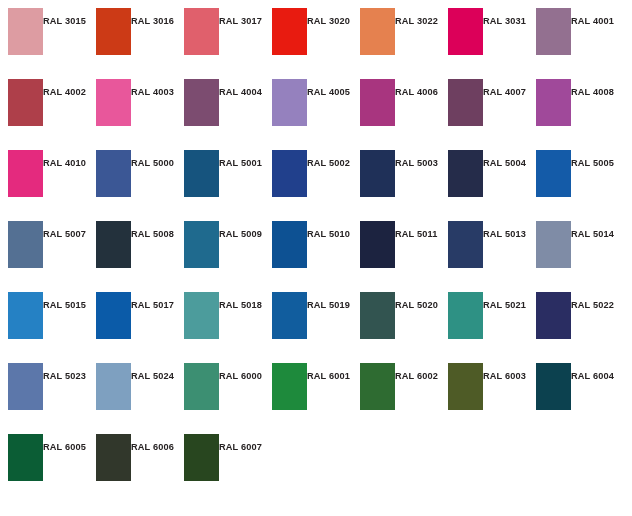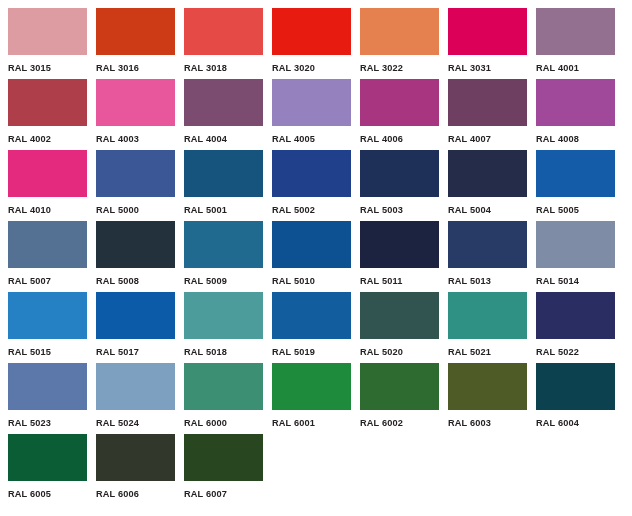--- a/index.html
+++ b/index.html
@@ -27,21 +27,21 @@
     grid-template-columns: repeat(7, 79px);
     grid-template-rows: repeat(7, 70px);
     column-gap: 9px;
     row-gap: 1px;
   }
   .swatch-cell {
     width: 79px;
     height: 70px;
     position: relative;
     display: flex;
-    flex-direction: column;
+    flex-direction: row;
     align-items: flex-start;
     justify-content: flex-start;
   }
   .swatch-chip {
     width: 79px;
     height: 47px;
     display: block;
     background: #cccccc;
   }
   .swatch-label {
@@ -64,22 +64,22 @@
   <div class="swatch-grid">
       <div class="swatch-cell">
         <span class="swatch-chip" style="background: rgb(221, 156, 162);"></span>
         <span class="swatch-label">RAL 3015</span>
       </div>
       <div class="swatch-cell">
         <span class="swatch-chip" style="background: rgb(204, 58, 22);"></span>
         <span class="swatch-label">RAL 3016</span>
       </div>
       <div class="swatch-cell">
-        <span class="swatch-chip" style="background: rgb(230, 74, 70);"></span>
-        <span class="swatch-label">RAL 3018</span>
+        <span class="swatch-chip" style="background: rgb(224, 96, 108);"></span>
+        <span class="swatch-label">RAL 3017</span>
       </div>
       <div class="swatch-cell">
         <span class="swatch-chip" style="background: rgb(232, 27, 16);"></span>
         <span class="swatch-label">RAL 3020</span>
       </div>
       <div class="swatch-cell">
         <span class="swatch-chip" style="background: rgb(229, 129, 79);"></span>
         <span class="swatch-label">RAL 3022</span>
       </div>
       <div class="swatch-cell">

